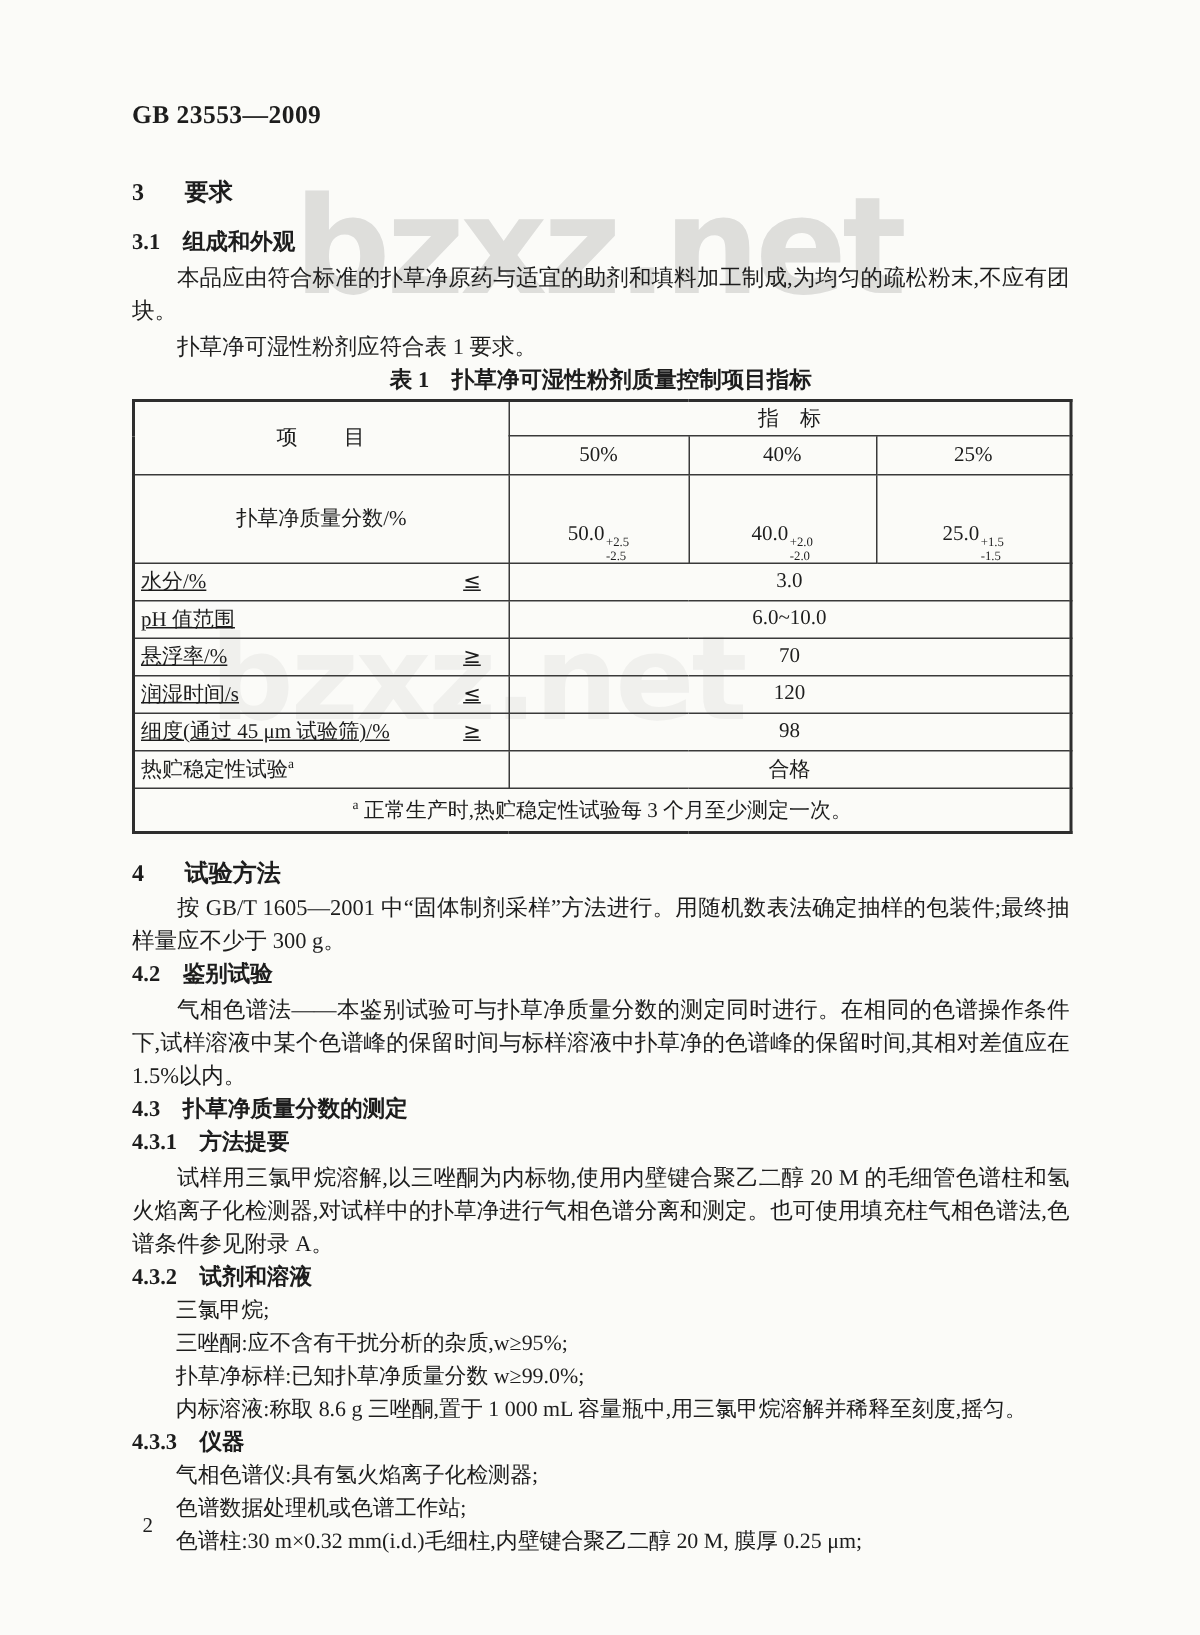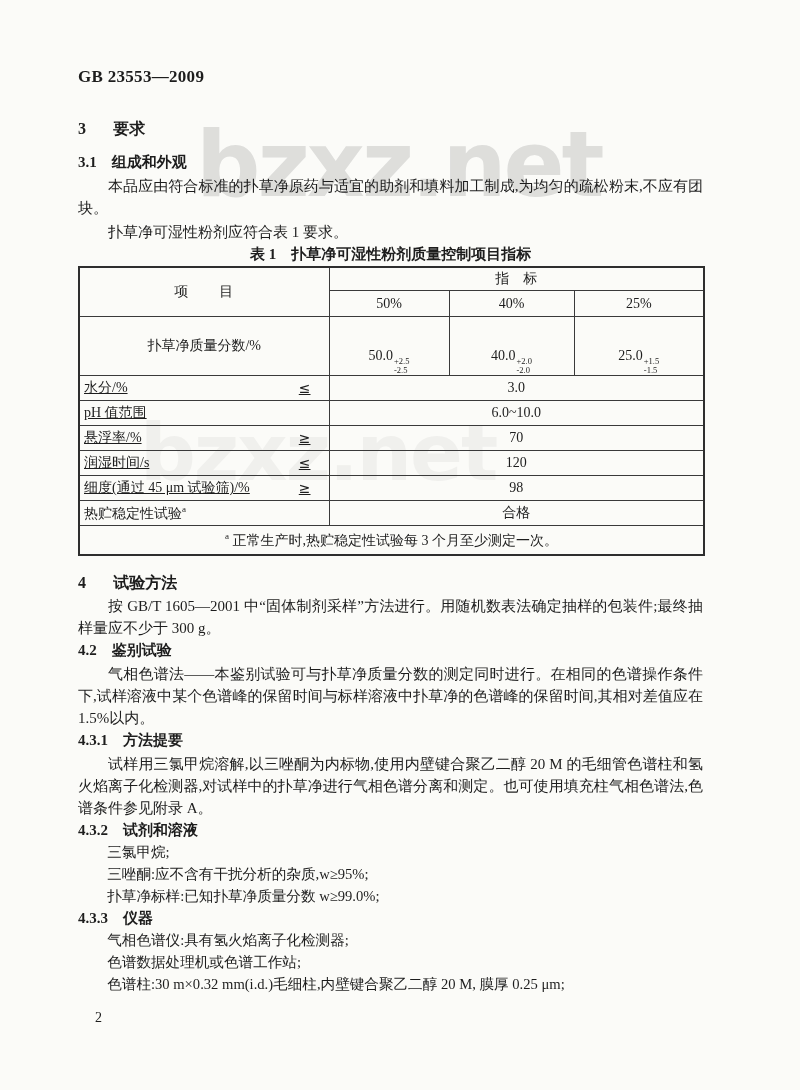--- a/index.html
+++ b/index.html
@@ -15,21 +15,21 @@
     font-family:"DejaVu Sans","Liberation Sans",sans-serif;
     font-weight:bold; font-size:90px; letter-spacing:-3px;
     color:#d9d9d7; opacity:.85; pointer-events:none; user-select:none;
   }
   .watermark2 {
     position:absolute; left:140px; top:408px; z-index:0;
     font-family:"DejaVu Sans","Liberation Sans",sans-serif;
     font-weight:bold; font-size:78px; letter-spacing:-2px;
     color:#f0f0ed; pointer-events:none; user-select:none;
   }
-  .content { position:absolute; left:78px; top:0; width:625px; z-index:1; }
+  .content { position:absolute; left:88px; top:0; width:625px; z-index:1; }
   .std-num { margin-top:66px; font-weight:bold; font-size:17px; line-height:21px; letter-spacing:.3px; }
   .h-l1 { font-weight:bold; font-size:16px; line-height:21px; }
   .h-l2 { font-weight:bold; font-size:15px; line-height:21px; }
   .h-num-l1 { margin-right:1.7em; }
   .h-num-l2 { margin-right:1em; }
   #s3 { margin-top:31px; }
   .h-after { margin-top:13px; }
   p.body { margin:2px 0 0 0; font-size:15px; line-height:22px; text-indent:2em; text-align:justify; }
   .tbl-caption { margin-top:1px; font-weight:bold; font-size:15px; line-height:21px; text-align:center; }
   table.t1 { margin-top:1px; width:625px; border-collapse:collapse; border:2px solid #2e2e2e; table-layout:fixed; background:transparent; }
@@ -187,32 +187,36 @@
       <span class="h-num-l1">4</span><span>试验方法</span>
     </div>
 
     <p class="body">按 GB/T 1605—2001 中“固体制剂采样”方法进行。用随机数表法确定抽样的包装件;最终抽样量应不少于 300 g。</p>
 
     <div class="h-l2 h-tight">
       <span class="h-num-l2">4.2</span><span>鉴别试验</span>
     </div>
     <p class="body">气相色谱法——本鉴别试验可与扑草净质量分数的测定同时进行。在相同的色谱操作条件下,试样溶液中某个色谱峰的保留时间与标样溶液中扑草净的色谱峰的保留时间,其相对差值应在 1.5%以内。</p>
 
+    <div class="h-l2 h-tight">
+      <span class="h-num-l2">4.3</span><span>扑草净质量分数的测定</span>
+    </div>
 
     <div class="h-l2 h-tight">
       <span class="h-num-l2">4.3.1</span><span>方法提要</span>
     </div>
     <p class="body">试样用三氯甲烷溶解,以三唑酮为内标物,使用内壁键合聚乙二醇 20 M 的毛细管色谱柱和氢火焰离子化检测器,对试样中的扑草净进行气相色谱分离和测定。也可使用填充柱气相色谱法,色谱条件参见附录 A。</p>
 
     <div class="h-l2 h-tight">
       <span class="h-num-l2">4.3.2</span><span>试剂和溶液</span>
     </div>
     <p class="line-item">三氯甲烷;</p>
     <p class="line-item">三唑酮:应不含有干扰分析的杂质,w≥95%;</p>
     <p class="line-item">扑草净标样:已知扑草净质量分数 w≥99.0%;</p>
+    <p class="line-item">内标溶液:称取 8.6 g 三唑酮,置于 1 000 mL 容量瓶中,用三氯甲烷溶解并稀释至刻度,摇匀。</p>
 
     <div class="h-l2 h-tight">
       <span class="h-num-l2">4.3.3</span><span>仪器</span>
     </div>
     <p class="line-item">气相色谱仪:具有氢火焰离子化检测器;</p>
     <p class="line-item">色谱数据处理机或色谱工作站;</p>
     <p class="line-item">色谱柱:30 m×0.32 mm(i.d.)毛细柱,内壁键合聚乙二醇 20 M, 膜厚 0.25 μm;</p>
 
   </div>
 

